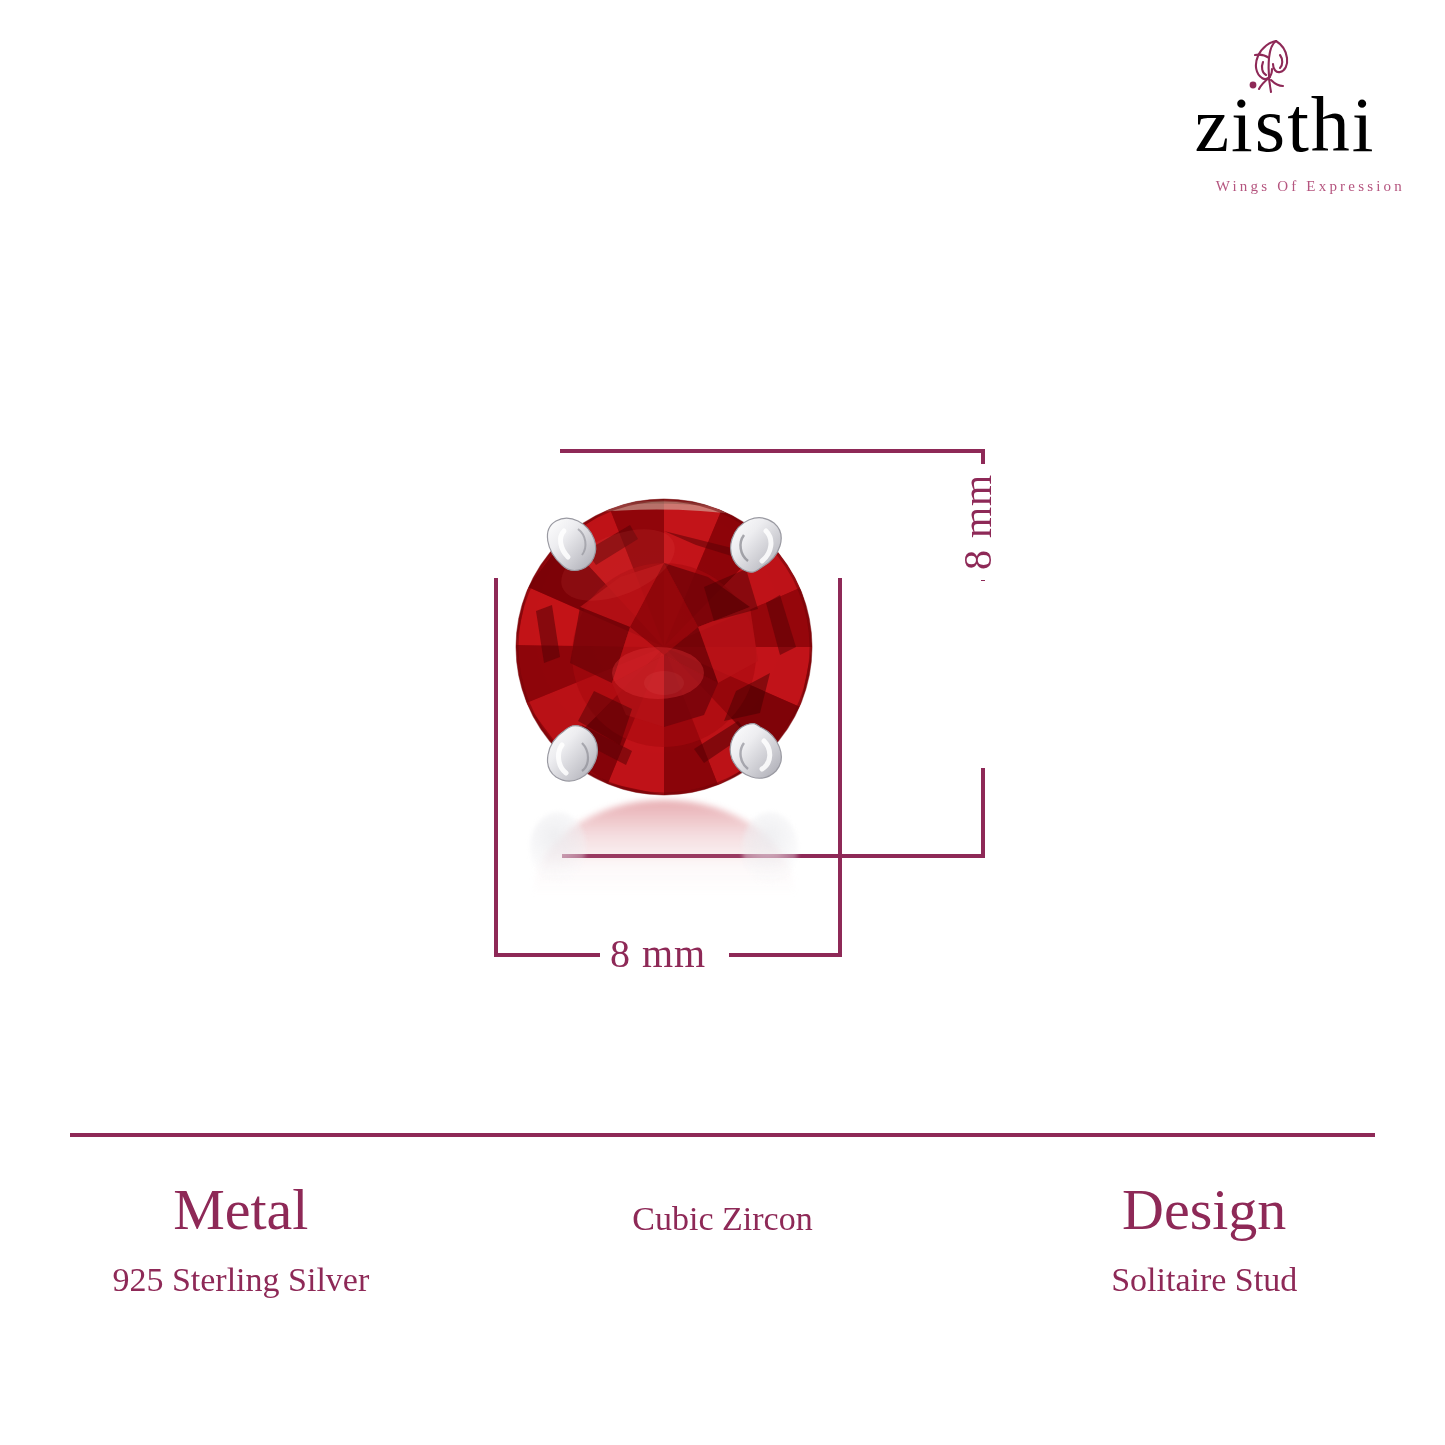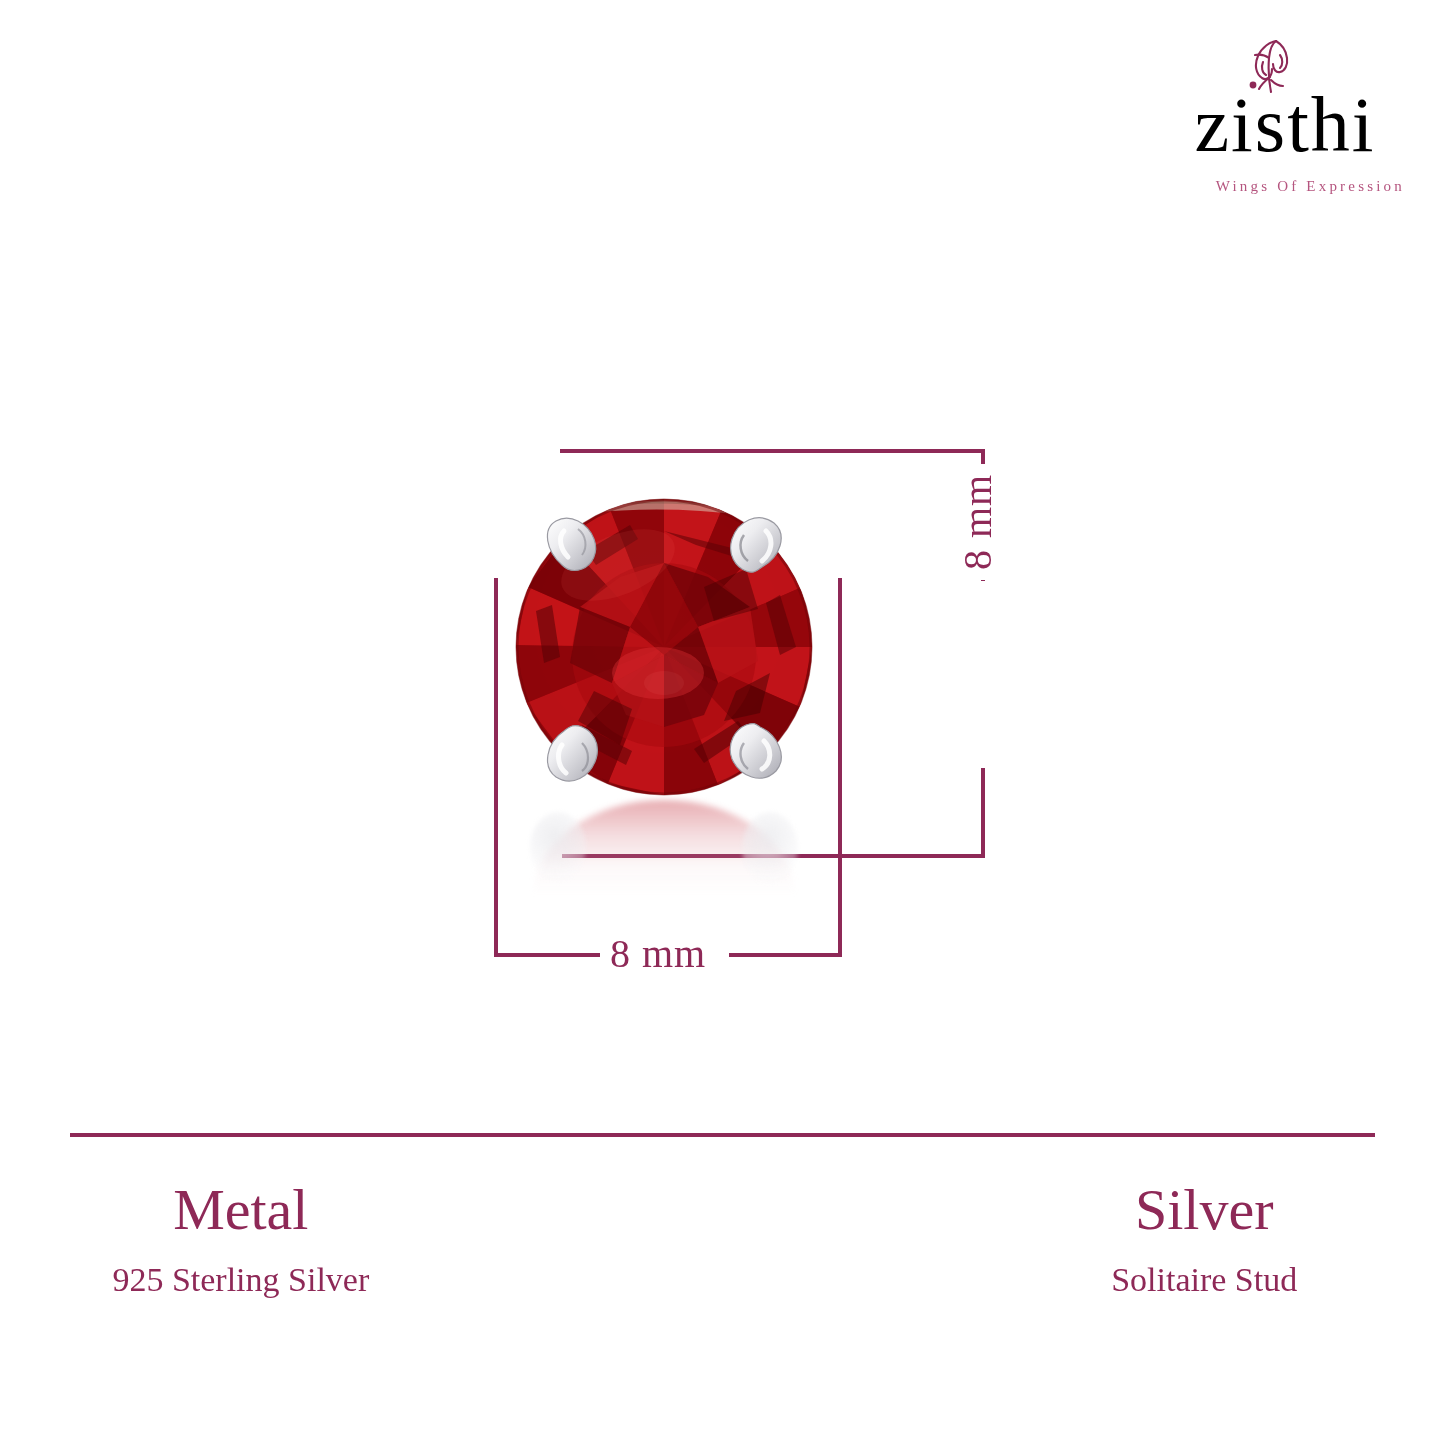--- a/index.html
+++ b/index.html
@@ -319,18 +319,19 @@
 </div>
 
 <div class="spec-divider"></div>
 
 <div class="spec-row">
   <div class="spec-col">
     <div class="spec-title">Metal</div>
     <div class="spec-value">925 Sterling Silver</div>
   </div>
   <div class="spec-col">
+    <div class="spec-value">Cubic Zircon</div>
   </div>
   <div class="spec-col">
-    <div class="spec-title">Silver</div>
+    <div class="spec-title">Design</div>
     <div class="spec-value">Solitaire Stud</div>
   </div>
 </div>
 
 </body></html>

